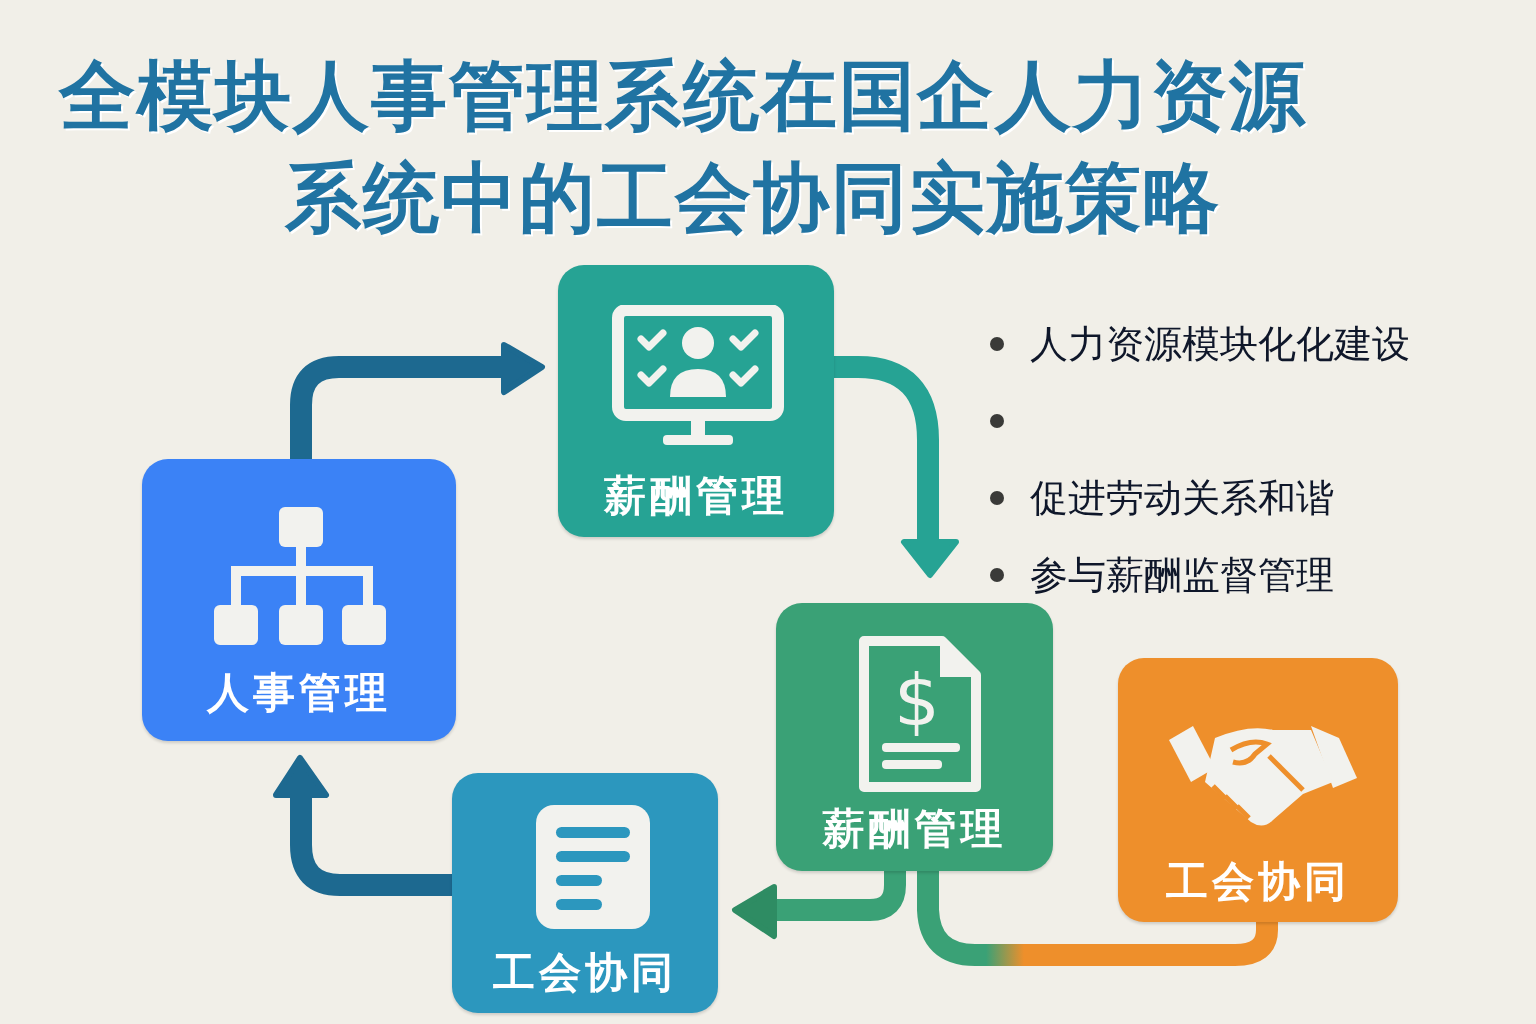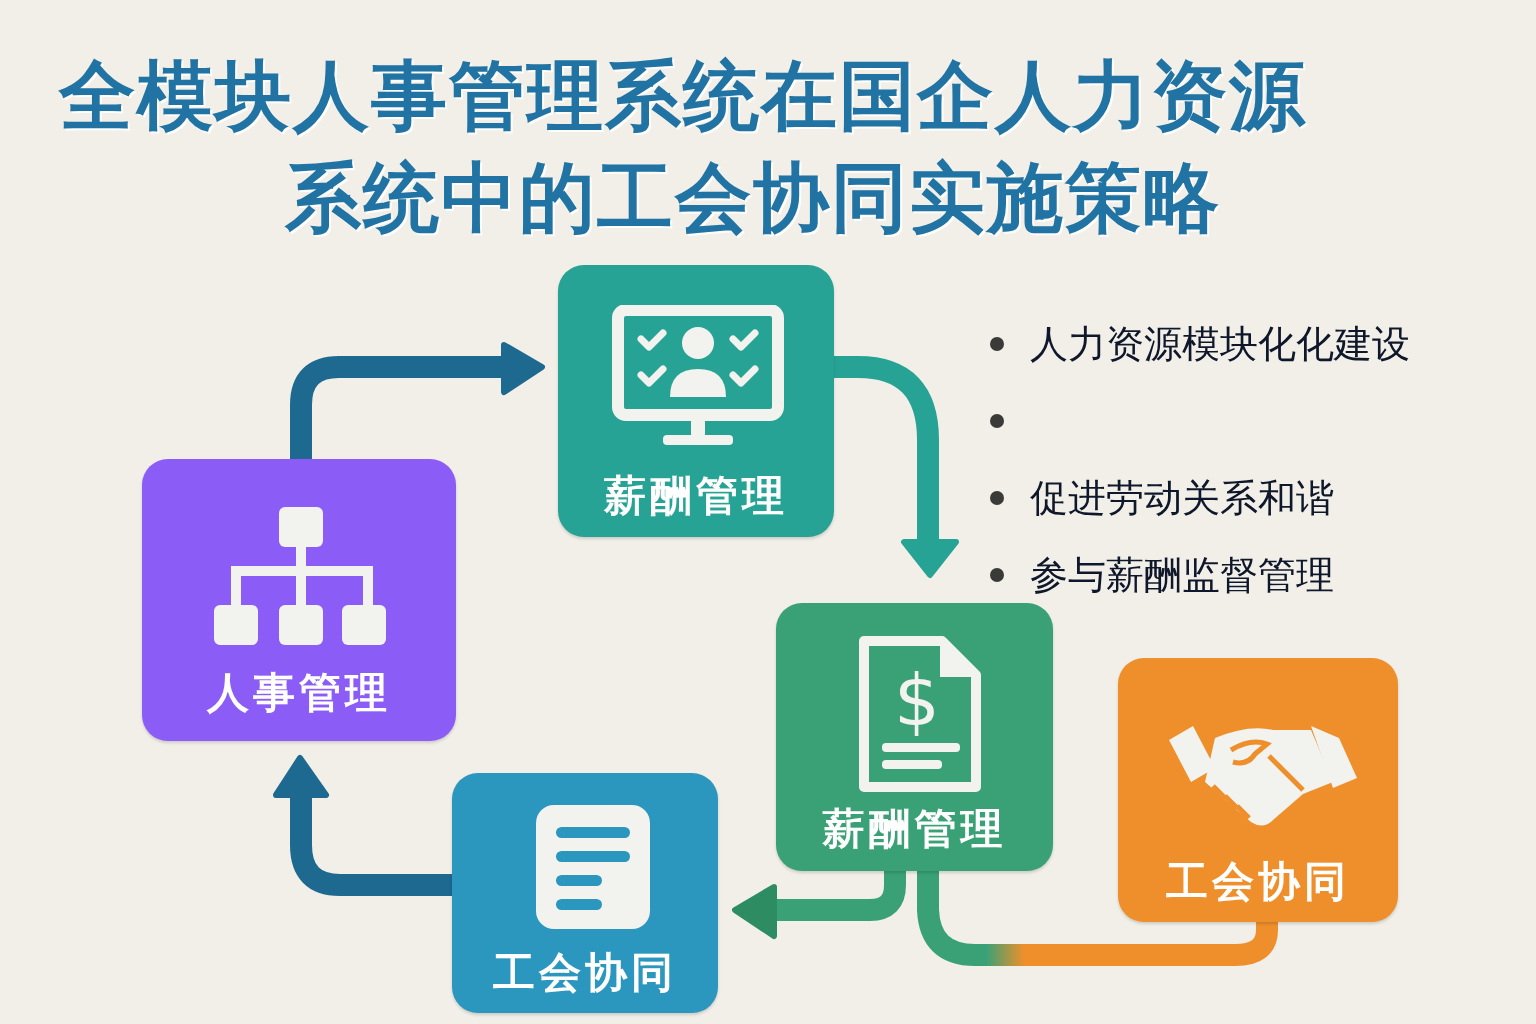--- a/index.html
+++ b/index.html
@@ -71,21 +71,21 @@
   <g>
     <path d="M1267 915 L1267 930 Q1267 955 1235 955 L975 955 Q930 955 928 910 L928 870" fill="none" stroke="url(#gOrangeGreen)" stroke-width="22"></path>
   </g>
 
   <g>
     <path d="M462 885 L340 885 Q301 885 301 845 L301 795" fill="none" stroke="#1d6990" stroke-width="22"></path>
     <path d="M276 795 L300 758 L326 795 Z" fill="#1d6990" stroke="#1d6990" stroke-width="6" stroke-linejoin="round"></path>
   </g>
 </svg>
 
-<div class="box" style="left:142px; top:459px; width:314px; height:282px; background:#8b5cf6;">
+<div class="box" style="left:142px; top:459px; width:314px; height:282px; background:#3b82f6;">
   <svg class="icon" width="180" height="160" viewBox="0 0 180 160" style="left:70px; top:40px;">
     <rect x="67" y="8" width="44" height="40" rx="6" fill="#f2f2ee"></rect>
     <rect x="84" y="46" width="10" height="92" fill="#f2f2ee"></rect>
     <path d="M24 124 L24 72 L156 72 L156 124" fill="none" stroke="#f2f2ee" stroke-width="10"></path>
     <rect x="2" y="106" width="44" height="40" rx="6" fill="#f2f2ee"></rect>
     <rect x="67" y="106" width="44" height="40" rx="6" fill="#f2f2ee"></rect>
     <rect x="130" y="106" width="44" height="40" rx="6" fill="#f2f2ee"></rect>
   </svg>
   <div class="label" style="top:206px;">人事管理</div>
 </div>

